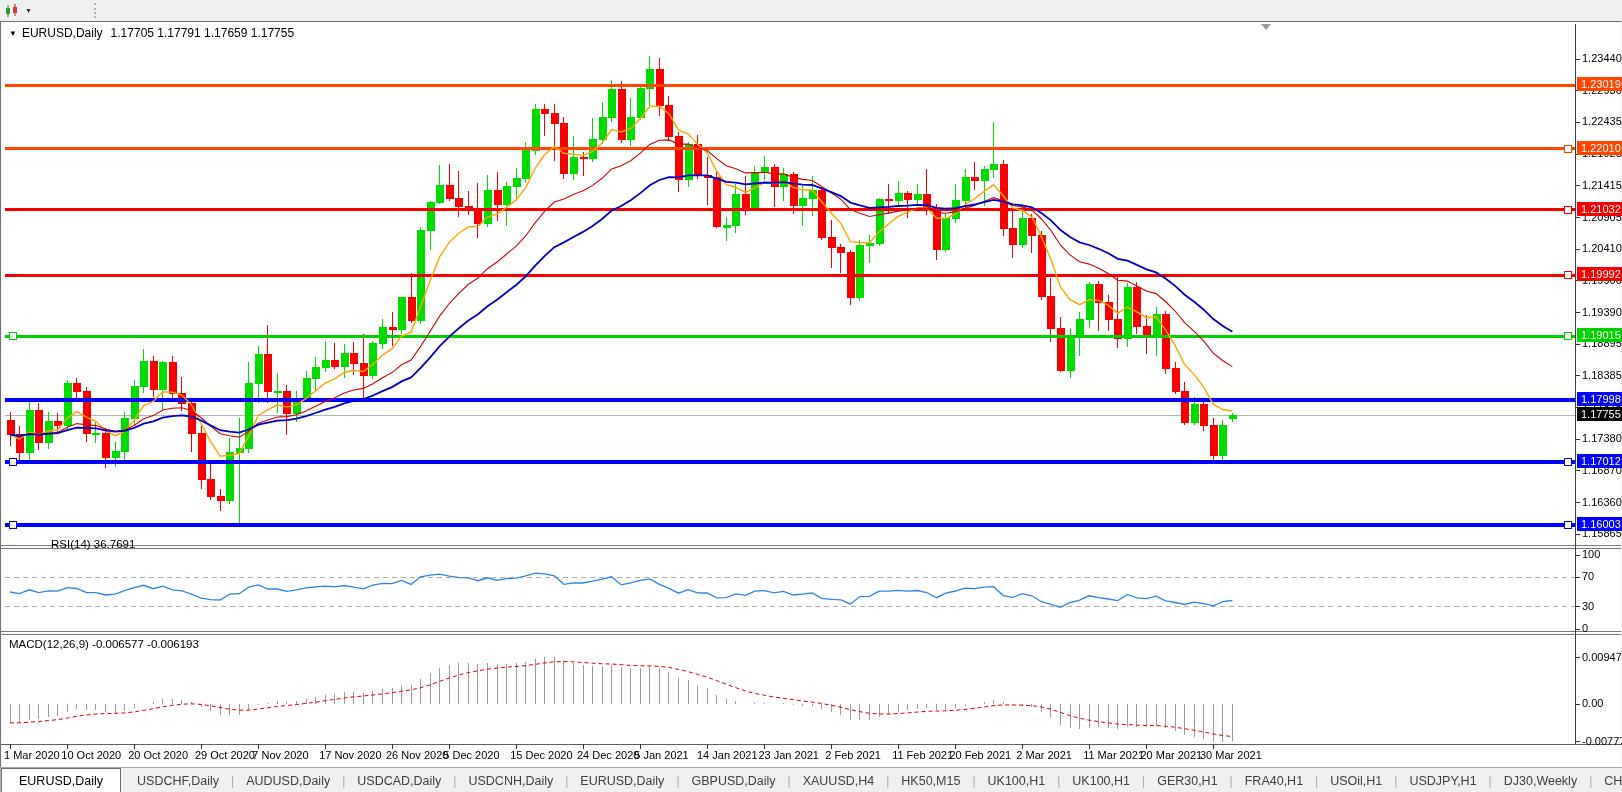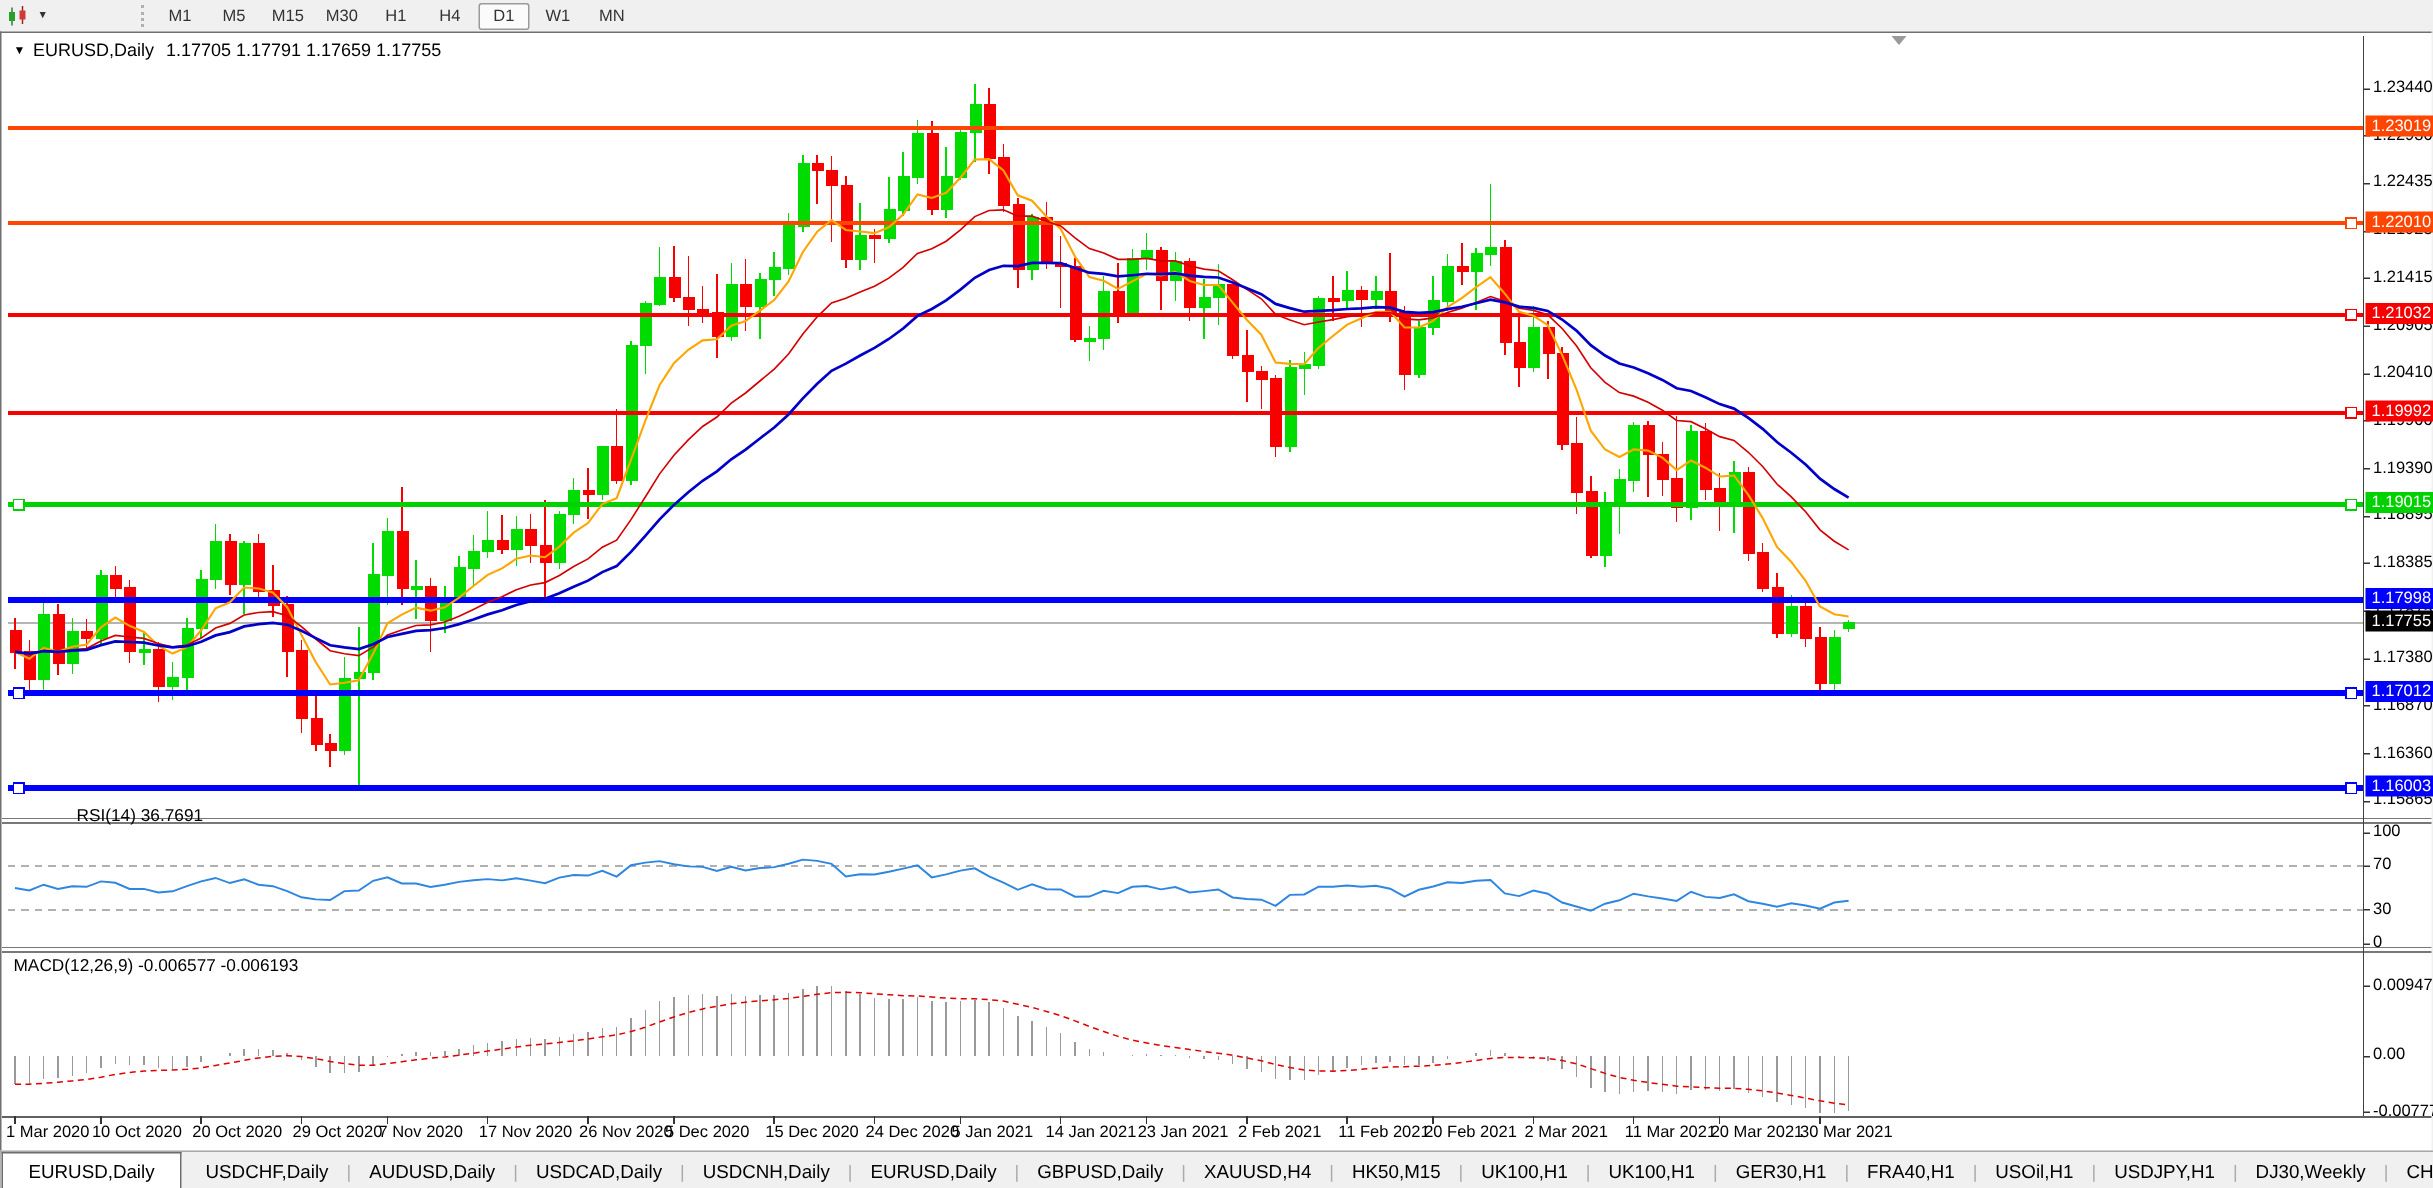--- a/index.html
+++ b/index.html
@@ -29,49 +29,38 @@
   .px-tick{position:absolute;font-size:11px;color:#000;z-index:20;white-space:nowrap;}
   .px-dash{position:absolute;width:4px;height:1px;background:#333;z-index:20;}
   .price-badge{position:absolute;left:1576px;width:46px;padding:1px 3px 1px 4px;font-size:11px;
     color:#fff;z-index:25;white-space:nowrap;}
   .date-label{position:absolute;font-size:11px;color:#000;top:727px;z-index:20;white-space:nowrap;}
   
   .tabbar{position:absolute;top:767px;left:0;width:1622px;height:25px;background:#f0f0f0;
     border-top:1px solid #a8a8a8;display:flex;align-items:stretch;overflow:hidden;}
   .tab-sliver{width:9px;border-right:1px solid #b5b5b5;background:#e4e4e4;}
   #tabs{display:flex;align-items:stretch;}
-  .tab{display:flex;align-items:center;padding:0 12px;font-size:12.5px;color:#000000;cursor:default;white-space:nowrap;}
+  .tab{display:flex;align-items:center;padding:0 12px;font-size:12.5px;color:#404040;cursor:default;white-space:nowrap;}
   .tab.active{background:#fff;border:1px solid #6d6d6d;border-bottom:none;color:#000;padding:0 17px;margin-right:4px;}
   .tab-sep{display:flex;align-items:center;color:#aaa;font-size:12px;}
 </style>
 </head>
 <body>
 
 <div class="toolbar">
   <div class="tool-icon">
     <svg width="16" height="14">
       <line x1="3" y1="1" x2="3" y2="13" stroke="#2e7d32" stroke-width="1"></line>
       <rect x="1" y="4" width="4" height="6" fill="#27a227"></rect>
       <line x1="10" y1="0" x2="10" y2="12" stroke="#a02020" stroke-width="1"></line>
       <rect x="8" y="3" width="4" height="6" fill="#d23a3a"></rect>
     </svg>
   </div>
   <div class="dd-arrow">▼</div>
   <div class="grip"></div>
-  <div id="tf-buttons">
-      <div class="tf-btn">M1</div>
-      <div class="tf-btn">M5</div>
-      <div class="tf-btn">M15</div>
-      <div class="tf-btn">M30</div>
-      <div class="tf-btn">H1</div>
-      <div class="tf-btn">H4</div>
-      <div class="tf-btn active">D1</div>
-      <div class="tf-btn">W1</div>
-      <div class="tf-btn">MN</div>
-    </div>
 </div>
 
 <div class="chart-window">
   <svg id="chart-svg" width="1620" height="746">
       <line x1="0" y1="523.5" x2="1620" y2="523.5" stroke="#787878" stroke-width="1" shape-rendering="crispEdges"></line>
       <line x1="0" y1="526.5" x2="1620" y2="526.5" stroke="#787878" stroke-width="1" shape-rendering="crispEdges"></line>
       <line x1="0" y1="609.5" x2="1620" y2="609.5" stroke="#787878" stroke-width="1" shape-rendering="crispEdges"></line>
       <line x1="0" y1="612.5" x2="1620" y2="612.5" stroke="#787878" stroke-width="1" shape-rendering="crispEdges"></line>
       <line x1="0" y1="722.5" x2="1620" y2="722.5" stroke="#606060" shape-rendering="crispEdges"></line>
       <line x1="1574.5" y1="2" x2="1574.5" y2="722" stroke="#404040" shape-rendering="crispEdges"></line>

